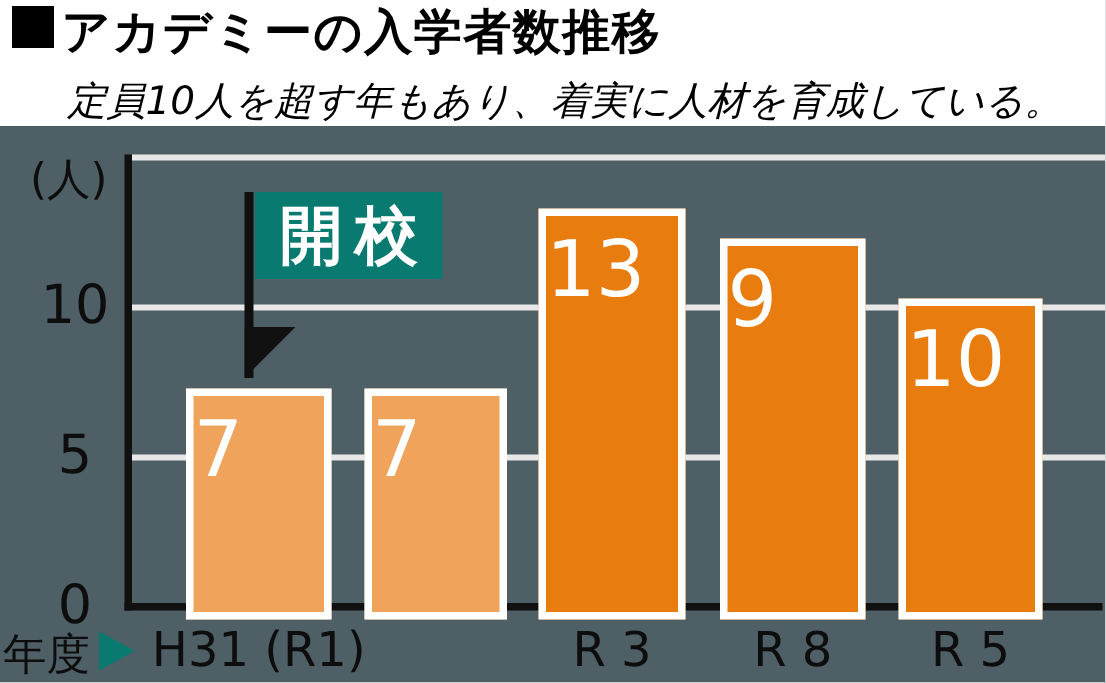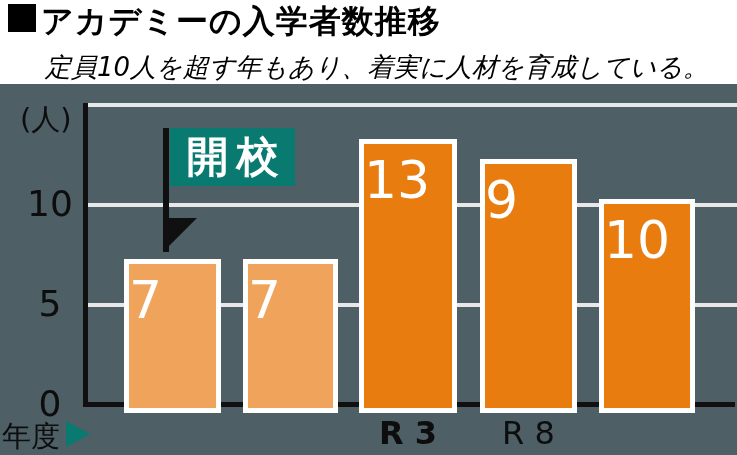--- a/index.html
+++ b/index.html
@@ -80,15 +80,17 @@
     </div>
     <div class="bar" style="left: 359px; width: 98px; top: 139px; height: 274px; background: rgb(232, 124, 14); border-color: rgb(255, 255, 255);">
       <span class="bar-value" style="color: rgb(255, 255, 255);">13</span>
     </div>
     <div class="bar" style="left: 480px; width: 97px; top: 159px; height: 254px; background: rgb(232, 124, 14); border-color: rgb(255, 255, 255);">
       <span class="bar-value" style="color: rgb(255, 255, 255);">9</span>
     </div>
     <div class="bar" style="left: 599px; width: 96px; top: 199px; height: 214px; background: rgb(232, 124, 14); border-color: rgb(255, 255, 255);">
       <span class="bar-value" style="color: rgb(255, 255, 255);">10</span>
     </div>
-    <div class="x-label" style="left: 323px; font-weight: bold;">R 3</div>
+    <div class="x-label" style="left: 87.5px;">H31 (R1)</div>
+    <div class="x-label" style="left: 323px;">R 3</div>
     <div class="x-label" style="left: 443.5px;">R 8</div>
+    <div class="x-label" style="left: 562px;">R 5</div>
   </div>
 
 </body></html>

